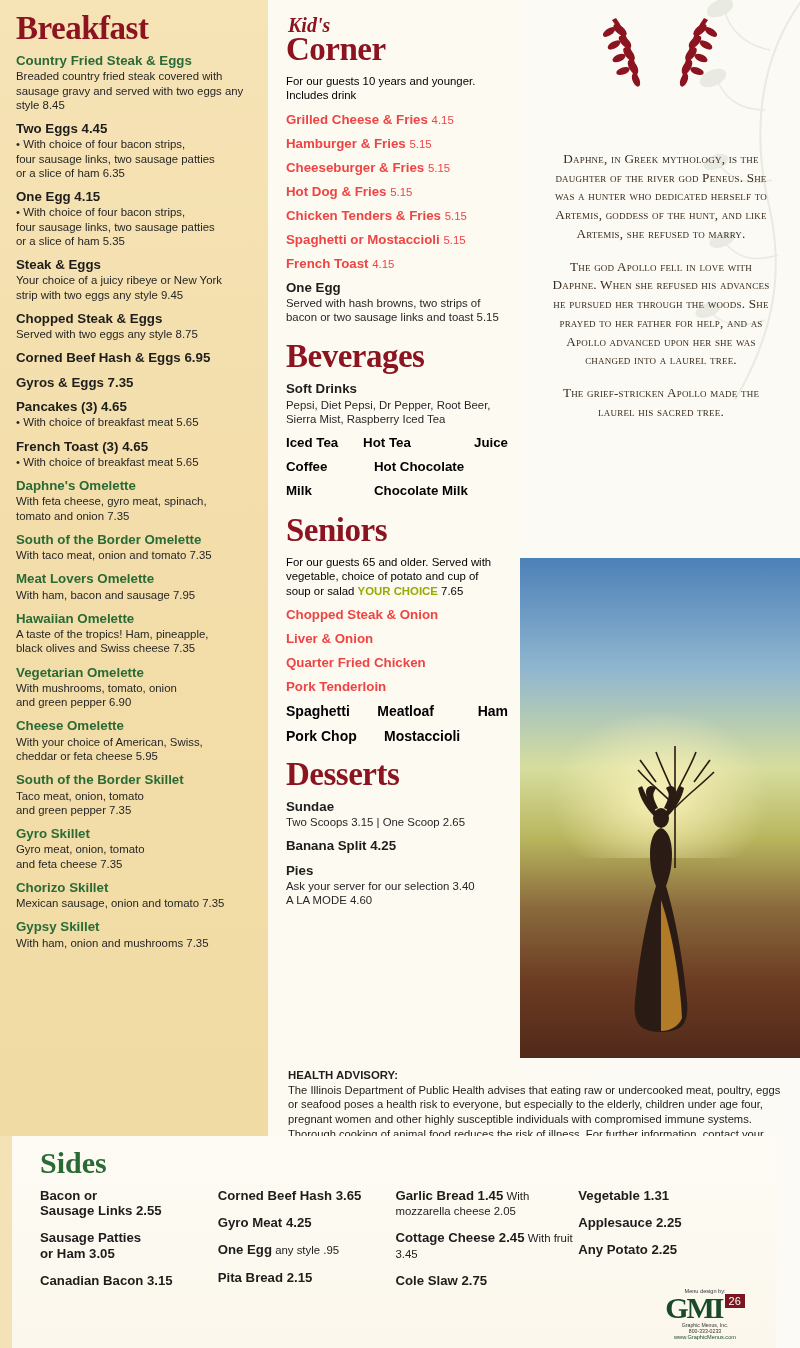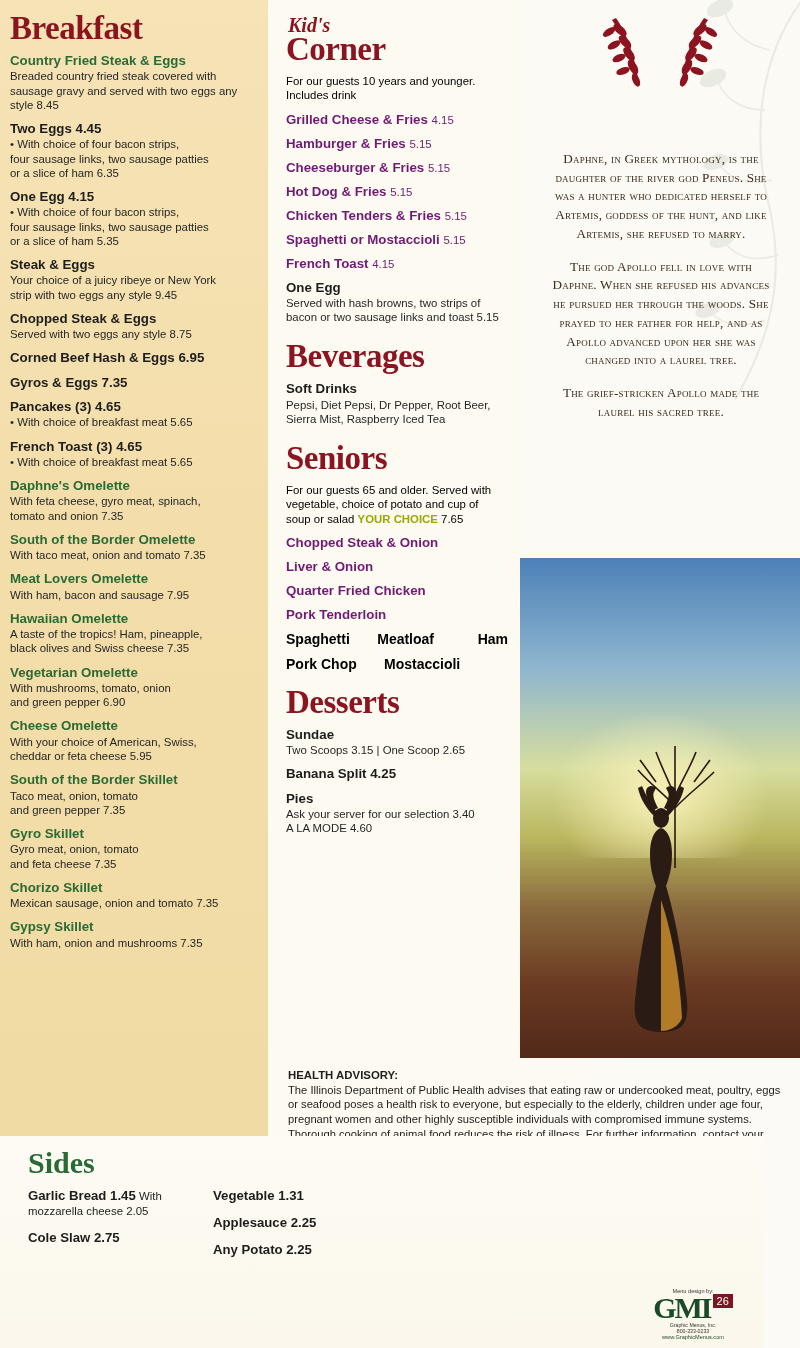--- a/index.html
+++ b/index.html
@@ -13,21 +13,21 @@
   }
   .page {
     position: relative;
     width: 800px; height: 1348px;
     background: linear-gradient(90deg,#f3e2b5 0%, #f7ecd0 32%, #fdf8ee 33%, #fdfaf3 64%, #fbfaf6 100%);
   }
   
   .col-left {
     position: absolute; left: 0; top: 0; width: 268px; height: 1136px;
     background: linear-gradient(180deg,#f6e3b6 0%, #f3deab 45%, #f1dba4 100%);
-    padding: 10px 14px 0 10px;
+    padding: 10px 14px 0 16px;
   }
   .col-mid {
     position: absolute; left: 268px; top: 0; width: 252px; height: 1348px;
     background: #fdfaf1;
     padding: 8px 12px 0 18px;
   }
   .col-right {
     position: absolute; left: 520px; top: 0; width: 280px; height: 1058px;
     background: #fbfaf4;
     overflow: hidden;
@@ -69,21 +69,21 @@
   .item-desc {
     font-size: 11.4px;
     color: #262626;
     line-height: 1.25;
     margin-top: 1px;
   }
 
   .list-line {
     font-size: 13.3px;
     font-weight: 700;
-    color:#701a75;
+    color:#ef4444;
     margin-bottom: 9px;
   }
   .sub { font-size: 11.4px; font-weight: 400; }
 
   .bev-row {
     display:flex;
     gap: 16px;
     font-size: 13.3px;
     font-weight:700;
     margin-bottom: 9px;
@@ -134,21 +134,21 @@
 
   
   .advisory {
     position: absolute; left: 288px; top: 1068px; width: 500px;
     font-size: 11.2px; line-height: 1.3; color: #1d1d1b;
   }
   .advisory b { font-size: 11.4px; }
 
   
   .sides {
-    position: absolute; left: 0; top: 1136px; width: 764px; height: 212px;
+    position: absolute; left: 12px; top: 1136px; width: 764px; height: 212px;
     background: linear-gradient(180deg,#fdfbf4 0%, #fbf7ec 100%);
     padding: 10px 20px 0 28px;
   }
   .sides h1 {
     font-family:"Liberation Serif", serif;
     color:#2a6b35; font-size: 30px; font-weight:700; margin: 0 0 8px 0;
   }
   .sides-grid { display:flex; gap: 0px; }
   .sides-col { width: 180px; }
   .sides-col.wide { width: 185px; }
@@ -281,20 +281,37 @@
     <div class="item">
       <div class="item-name">One Egg</div>
       <div class="item-desc" id="kids-one-egg-desc">Served with hash browns, two strips of<br>bacon or two sausage links and toast  5.15</div>
     </div>
 
     <h1 class="section" style="margin-top:14px">Beverages</h1>
     <div class="item">
       <div class="item-name">Soft Drinks</div>
       <div class="item-desc" id="soft-drinks-desc">Pepsi, Diet Pepsi, Dr Pepper, Root Beer,<br>Sierra Mist, Raspberry Iced Tea</div>
     </div>
+    <div id="bev-rows">
+        <div class="bev-row">
+          <span>Iced Tea</span>
+          <span>Hot Tea</span>
+          <span>Juice</span>
+        </div>
+        <div class="bev-row">
+          <span>Coffee</span>
+          <span>Hot Chocolate</span>
+          <span></span>
+        </div>
+        <div class="bev-row">
+          <span>Milk</span>
+          <span>Chocolate Milk</span>
+          <span></span>
+        </div>
+      </div>
 
     <h1 class="section" style="margin-top:14px">Seniors</h1>
     <div class="seniors-note">
       <span>For our guests 65 and older. Served with</span><br>
       <span>vegetable, choice of potato and cup of</span><br>
       <span>soup or salad</span>
       <span class="yc">YOUR CHOICE</span>
       <span>7.65</span>
     </div>
     <div id="seniors-list">
@@ -410,23 +427,51 @@
   </div>
 
   <div class="advisory">
     <b>HEALTH ADVISORY:</b><br>
     <span>The Illinois Department of Public Health advises that eating raw or undercooked meat, poultry, eggs or seafood poses a health risk to everyone, but especially to the elderly, children under age four, pregnant women and other highly susceptible individuals with compromised immune systems. Thorough cooking of animal food reduces the risk of illness. For further information, contact your physician or public health department</span>
   </div>
 
   <div class="sides">
     <h1>Sides</h1>
     <div class="sides-grid" id="sides-grid">
+        <div class="sides-col">
+          <div class="side-item">
+            <div class="side-name">Bacon or<br>Sausage Links  2.55</div>
+          </div>
+          <div class="side-item">
+            <div class="side-name">Sausage Patties<br>or Ham  3.05</div>
+          </div>
+          <div class="side-item">
+            <div class="side-name">Canadian Bacon  3.15</div>
+          </div>
+        </div>
+        <div class="sides-col">
+          <div class="side-item">
+            <div class="side-name">Corned Beef Hash  3.65</div>
+          </div>
+          <div class="side-item">
+            <div class="side-name">Gyro Meat  4.25</div>
+          </div>
+          <div class="side-item">
+            <div class="side-name">One Egg<span class="side-sub"> any style  .95</span></div>
+          </div>
+          <div class="side-item">
+            <div class="side-name">Pita Bread  2.15</div>
+          </div>
+        </div>
         <div class="sides-col wide">
           <div class="side-item">
             <div class="side-name">Garlic Bread  1.45<span class="side-sub"> With mozzarella cheese  2.05</span></div>
+          </div>
+          <div class="side-item">
+            <div class="side-name">Cottage Cheese  2.45<span class="side-sub"> With fruit  3.45</span></div>
           </div>
           <div class="side-item">
             <div class="side-name">Cole Slaw  2.75</div>
           </div>
         </div>
         <div class="sides-col">
           <div class="side-item">
             <div class="side-name">Vegetable  1.31</div>
           </div>
           <div class="side-item">

